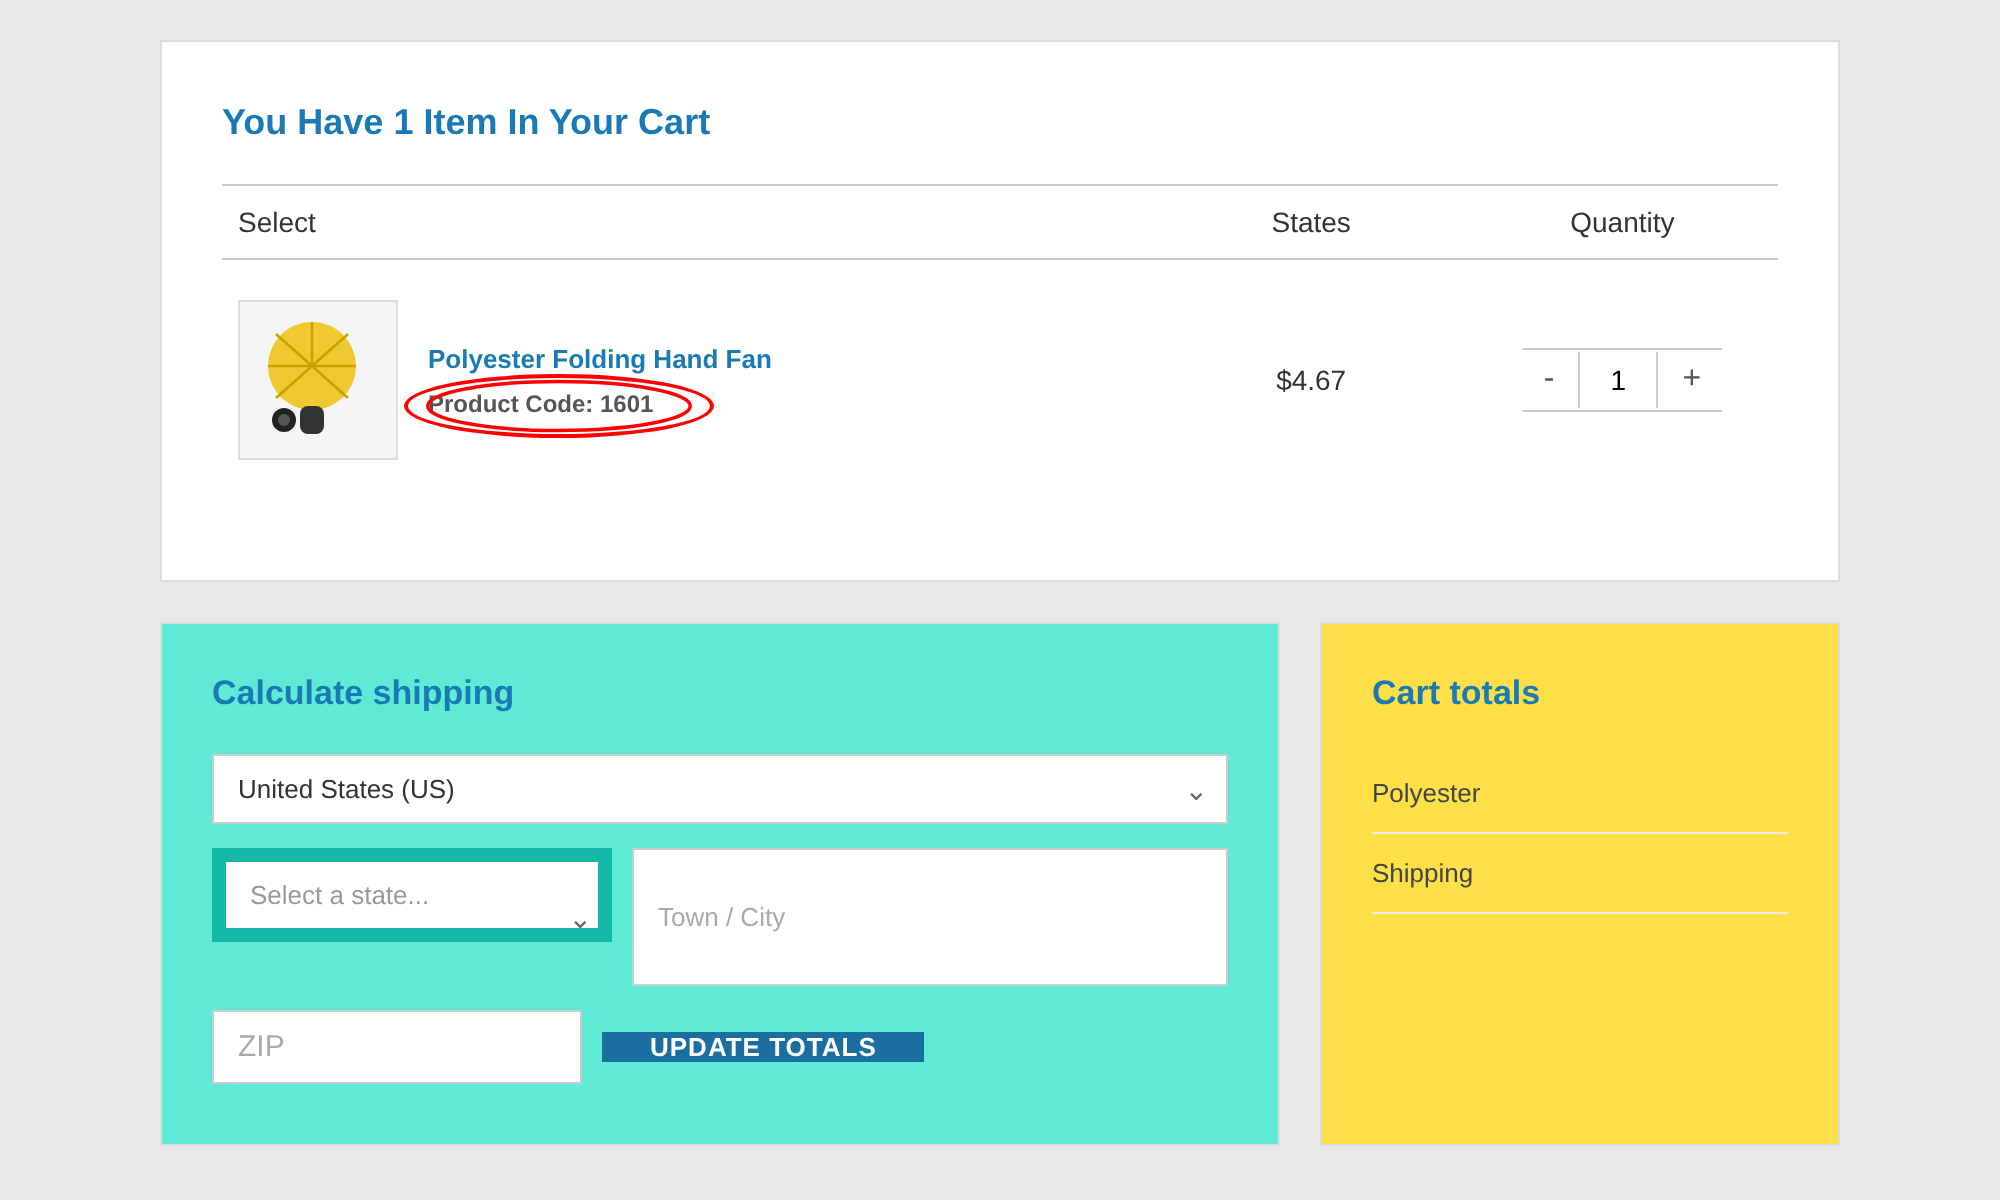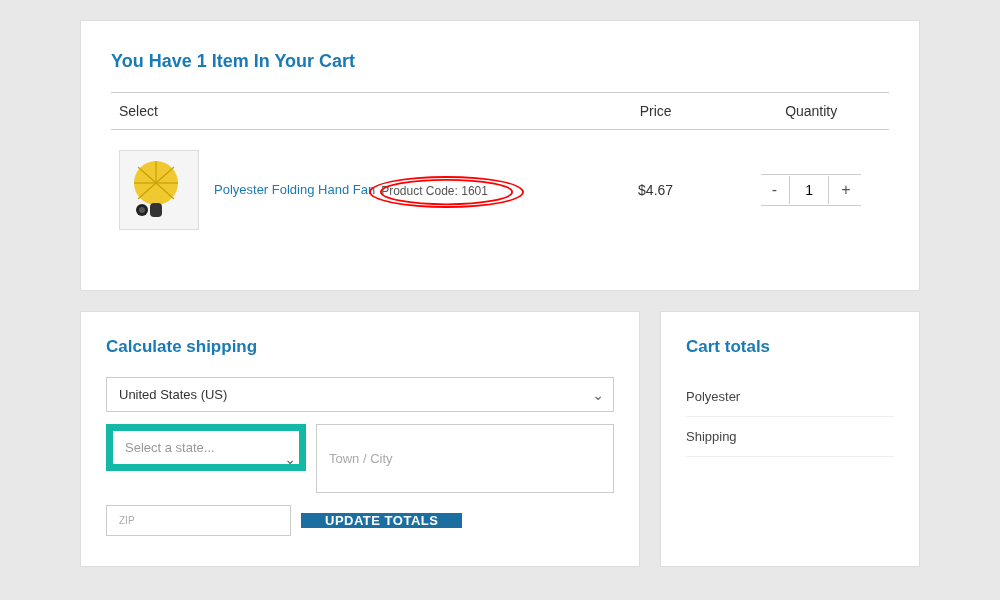--- a/index.html
+++ b/index.html
@@ -61,22 +61,23 @@
       border: 1px solid #ddd;
       display: flex;
       align-items: center;
       justify-content: center;
       overflow: hidden;
       flex-shrink: 0;
     }
     
     .product-info {
       display: flex;
-      flex-direction: row;
+      flex-direction: column;
       gap: 6px;
+      font-weight: bold;
     }
     .product-name {
       color: #1a7ab5;
       text-decoration: none;
       font-size: 13px;
     }
     .product-code-wrapper {
       position: relative;
       display: inline-block;
     }
@@ -127,21 +128,21 @@
       padding: 6px 0;
     }
     
     .bottom-section {
       display: flex;
       margin: 0 80px;
       gap: 20px;
     }
     
     .shipping-calc {
-      background: #ffffff;
+      background: #5eead4;
       border: 1px solid #ddd;
       padding: 25px 25px 30px 25px;
       flex: 0 0 560px;
     }
     .section-title {
       color: #1a7ab5;
       font-size: 17px;
       font-weight: bold;
       margin-bottom: 20px;
     }
@@ -198,40 +199,40 @@
     }
     .zip-row {
       display: flex;
       gap: 10px;
       align-items: center;
     }
     .zip-input {
       width: 185px;
       padding: 9px 12px;
       border: 1px solid #ccc;
-      font-size: 10px;
+      font-size: 15px;
       color: #333;
     }
     .zip-input::placeholder {
       color: #aaa;
     }
     .update-btn {
       background: #1a6fa0;
       color: #fff;
       border: none;
       padding: 0 24px;
       font-size: 13px;
       font-weight: bold;
       cursor: pointer;
       letter-spacing: 0.5px;
       text-transform: uppercase;
     }
     
     .cart-totals {
-      background: #ffffff;
+      background: #fde047;
       border: 1px solid #ddd;
       padding: 25px 25px 30px 25px;
       flex: 1;
     }
     .totals-title {
       color: #1a7ab5;
       font-size: 17px;
       font-weight: bold;
       margin-bottom: 20px;
     }
@@ -254,21 +255,21 @@
 <body>
 
 <div class="page-wrapper">
 
   <div class="cart-section">
     <h2 class="cart-title">You Have 1 Item In Your Cart</h2>
     <table class="cart-table">
       <thead>
         <tr>
           <th style="width:60%;">Select</th>
-          <th class="price-col" style="width:20%;">Price</th>
+          <th class="price-col" style="width:20%;">States</th>
           <th class="qty-col" style="width:20%;">Quantity</th>
         </tr>
       </thead>
       <tbody>
         <tr>
           <td>
             <div class="product-cell">
               <div class="product-image">
 
                 <svg width="70" height="70" viewBox="0 0 70 70">

